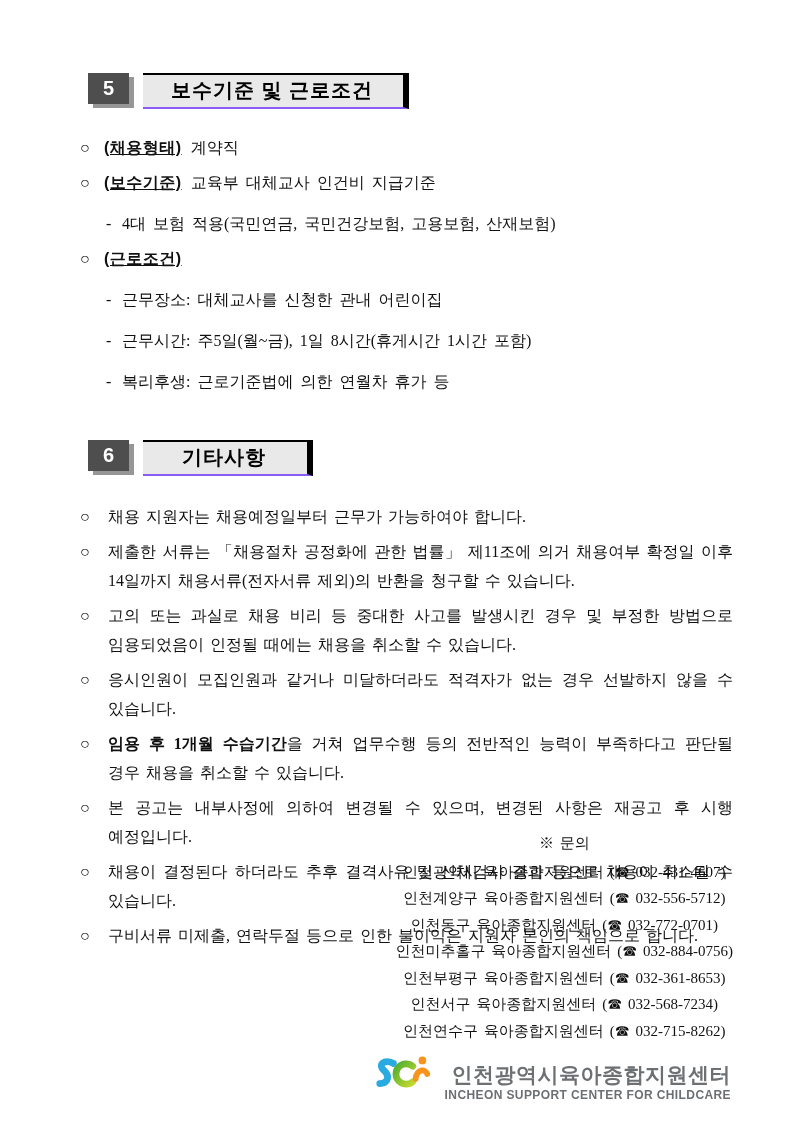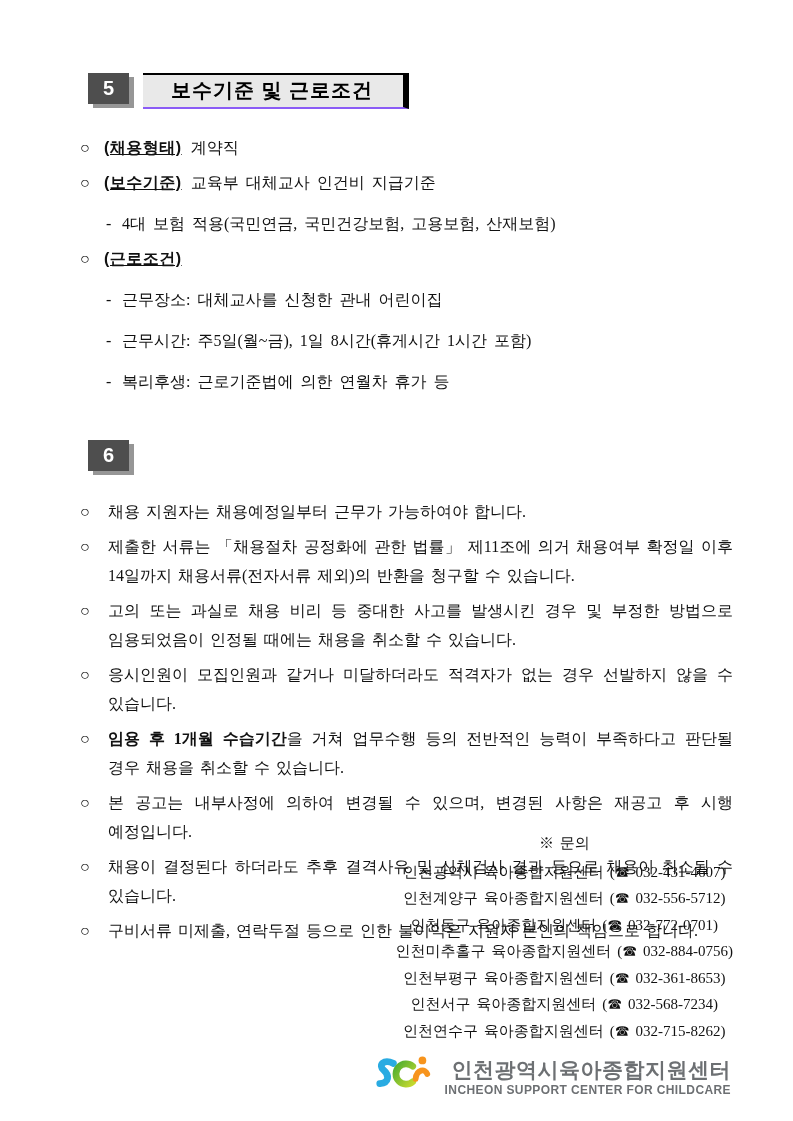--- a/index.html
+++ b/index.html
@@ -62,21 +62,21 @@
     position:absolute; top:830px; right:60px;
     text-align:center; font-size:15px; line-height:26.5px;
     word-spacing:2px;
   }
   .contact-heading { margin-bottom:2px; }
   .contact-line .phone { margin-left:6px; }
 
   
   .footer-logo {
     position:absolute; top:1052px; right:62px;
-    display:flex; align-items:center; gap:10px;
+    display:flex; align-items:flex-end; gap:10px;
   }
   .logo-text { display:flex; flex-direction:column; align-items:flex-end; }
   .logo-korean {
     font-family:"Liberation Sans","DejaVu Sans",sans-serif;
     font-weight:bold; font-size:21px; color:#6d7073; letter-spacing:0.5px; line-height:24px;
   }
   .logo-english {
     font-family:"Liberation Sans","DejaVu Sans",sans-serif;
     font-weight:bold; font-size:12px; color:#6d7073; letter-spacing:0.4px; margin-top:1px;
   }
@@ -111,20 +111,21 @@
       <div class="s5-item s5-dash">
         <span class="bullet">-</span><span class="txt">근무시간: 주5일(월~금), 1일 8시간(휴게시간 1시간 포함)</span>
       </div>
       <div class="s5-item s5-dash">
         <span class="bullet">-</span><span class="txt">복리후생: 근로기준법에 의한 연월차 휴가 등</span>
       </div>
     </div>
 
     <div class="sec-header sec6">
       <div class="num-box">6</div>
+      <div class="title-box">기타사항</div>
     </div>
 
     <div class="s6-list">
       <div class="s6-item">
         <span class="bullet">○</span><span>채용 지원자는 채용예정일부터 근무가 가능하여야 합니다.</span>
       </div>
       <div class="s6-item">
         <span class="bullet">○</span><span>제출한 서류는 「채용절차 공정화에 관한 법률」 제11조에 의거 채용여부 확정일 이후 14일까지 채용서류(전자서류 제외)의 반환을 청구할 수 있습니다.</span>
       </div>
       <div class="s6-item">

